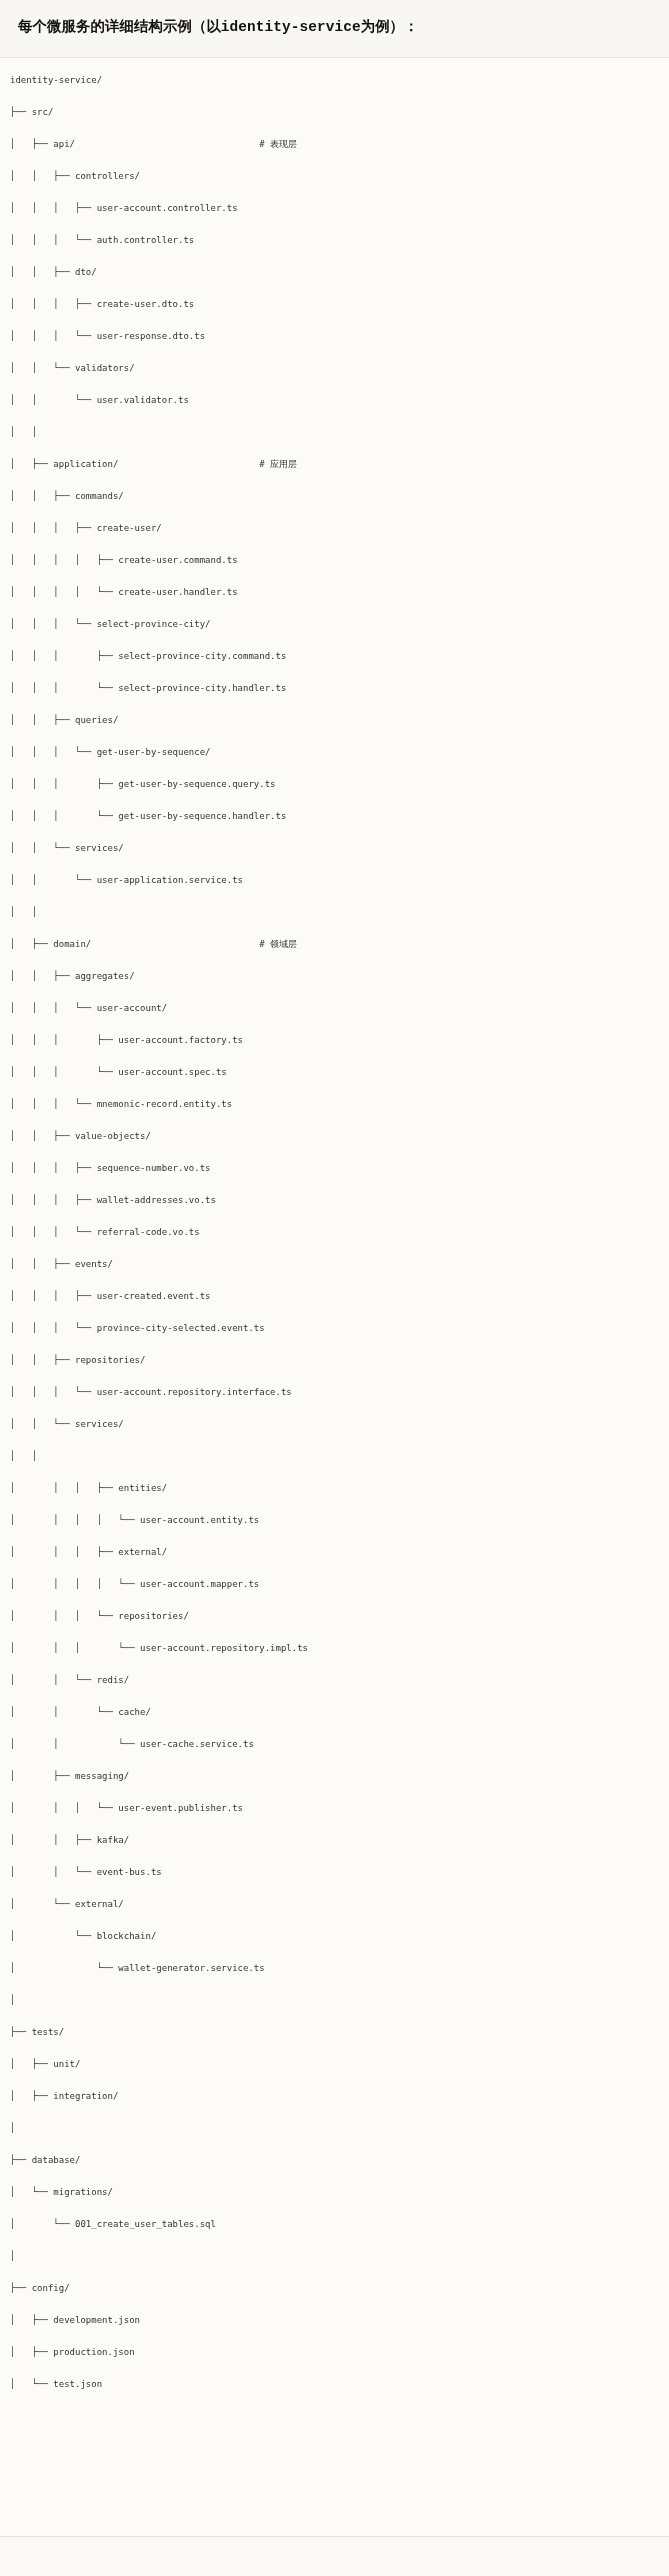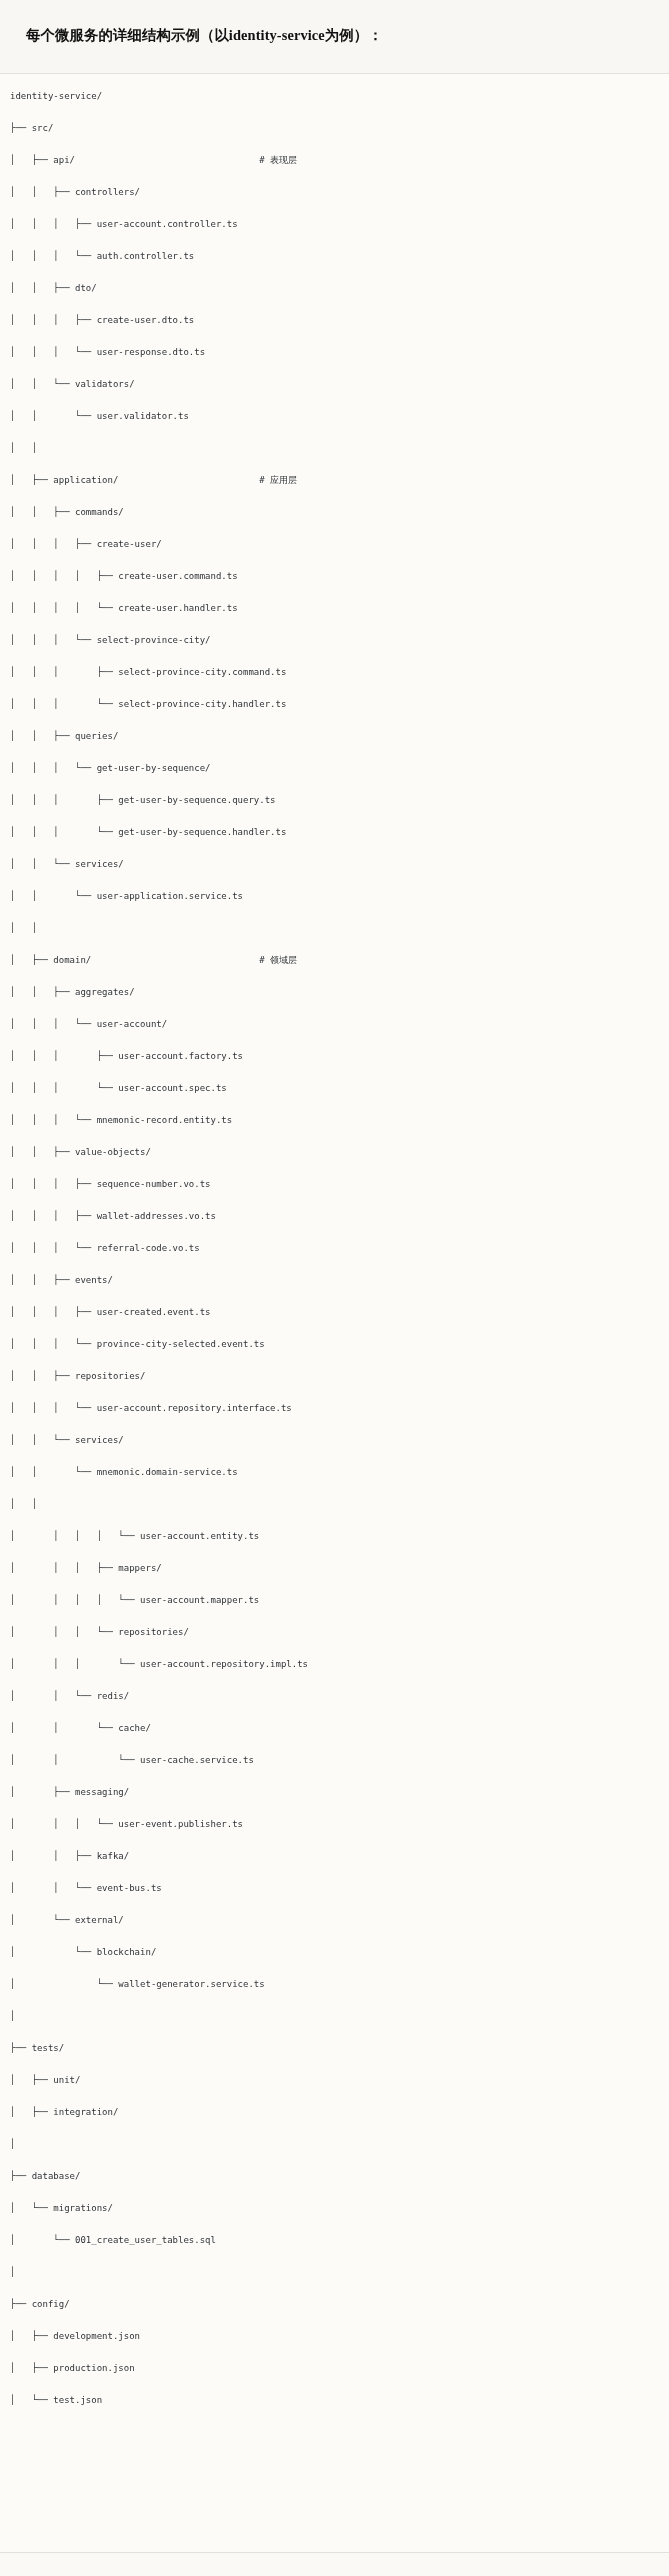--- a/index.html
+++ b/index.html
@@ -13,27 +13,27 @@
   .page{width:669px;box-sizing:border-box;}
 
   
   .header{
     box-sizing:border-box;
     padding:10px 10px 11.3px 10px;
     background:#f8f7f3;
     border-bottom:0.6px solid #e2e0da;
   }
   .header-title{
-    font-family:Liberation Serif, serif;
+    font-family:Liberation Mono, monospace;
     font-weight:bold;
     font-size:14.4px;
     line-height:1.35;
     letter-spacing:0.1px;
     color:#111111;
-    margin:16px;
+    margin:8px;
   }
 
   
   .tree-block{
     box-sizing:border-box;
     background:#fcfbf8;
     padding:13.8px 10px 16.3px 10px;
     border-bottom:0.6px solid #e2e0da;
   }
   .tree{
@@ -94,24 +94,24 @@
 <span class="row">│   │   ├── value-objects/</span>
 <span class="row">│   │   │   ├── sequence-number.vo.ts</span>
 <span class="row">│   │   │   ├── wallet-addresses.vo.ts</span>
 <span class="row">│   │   │   └── referral-code.vo.ts</span>
 <span class="row">│   │   ├── events/</span>
 <span class="row">│   │   │   ├── user-created.event.ts</span>
 <span class="row">│   │   │   └── province-city-selected.event.ts</span>
 <span class="row">│   │   ├── repositories/</span>
 <span class="row">│   │   │   └── user-account.repository.interface.ts</span>
 <span class="row">│   │   └── services/</span>
-<span class="row">│   │       └── mnemonic.domain-service.ts</span>
 <span class="row">│   │</span>
+<span class="row">│       │   │   ├── entities/</span>
 <span class="row">│       │   │   │   └── user-account.entity.ts</span>
-<span class="row">│       │   │   ├── mappers/</span>
+<span class="row">│       │   │   ├── external/</span>
 <span class="row">│       │   │   │   └── user-account.mapper.ts</span>
 <span class="row">│       │   │   └── repositories/</span>
 <span class="row">│       │   │       └── user-account.repository.impl.ts</span>
 <span class="row">│       │   └── redis/</span>
 <span class="row">│       │       └── cache/</span>
 <span class="row">│       │           └── user-cache.service.ts</span>
 <span class="row">│       ├── messaging/</span>
 <span class="row">│       │   │   └── user-event.publisher.ts</span>
 <span class="row">│       │   ├── kafka/</span>
 <span class="row">│       │   └── event-bus.ts</span>

